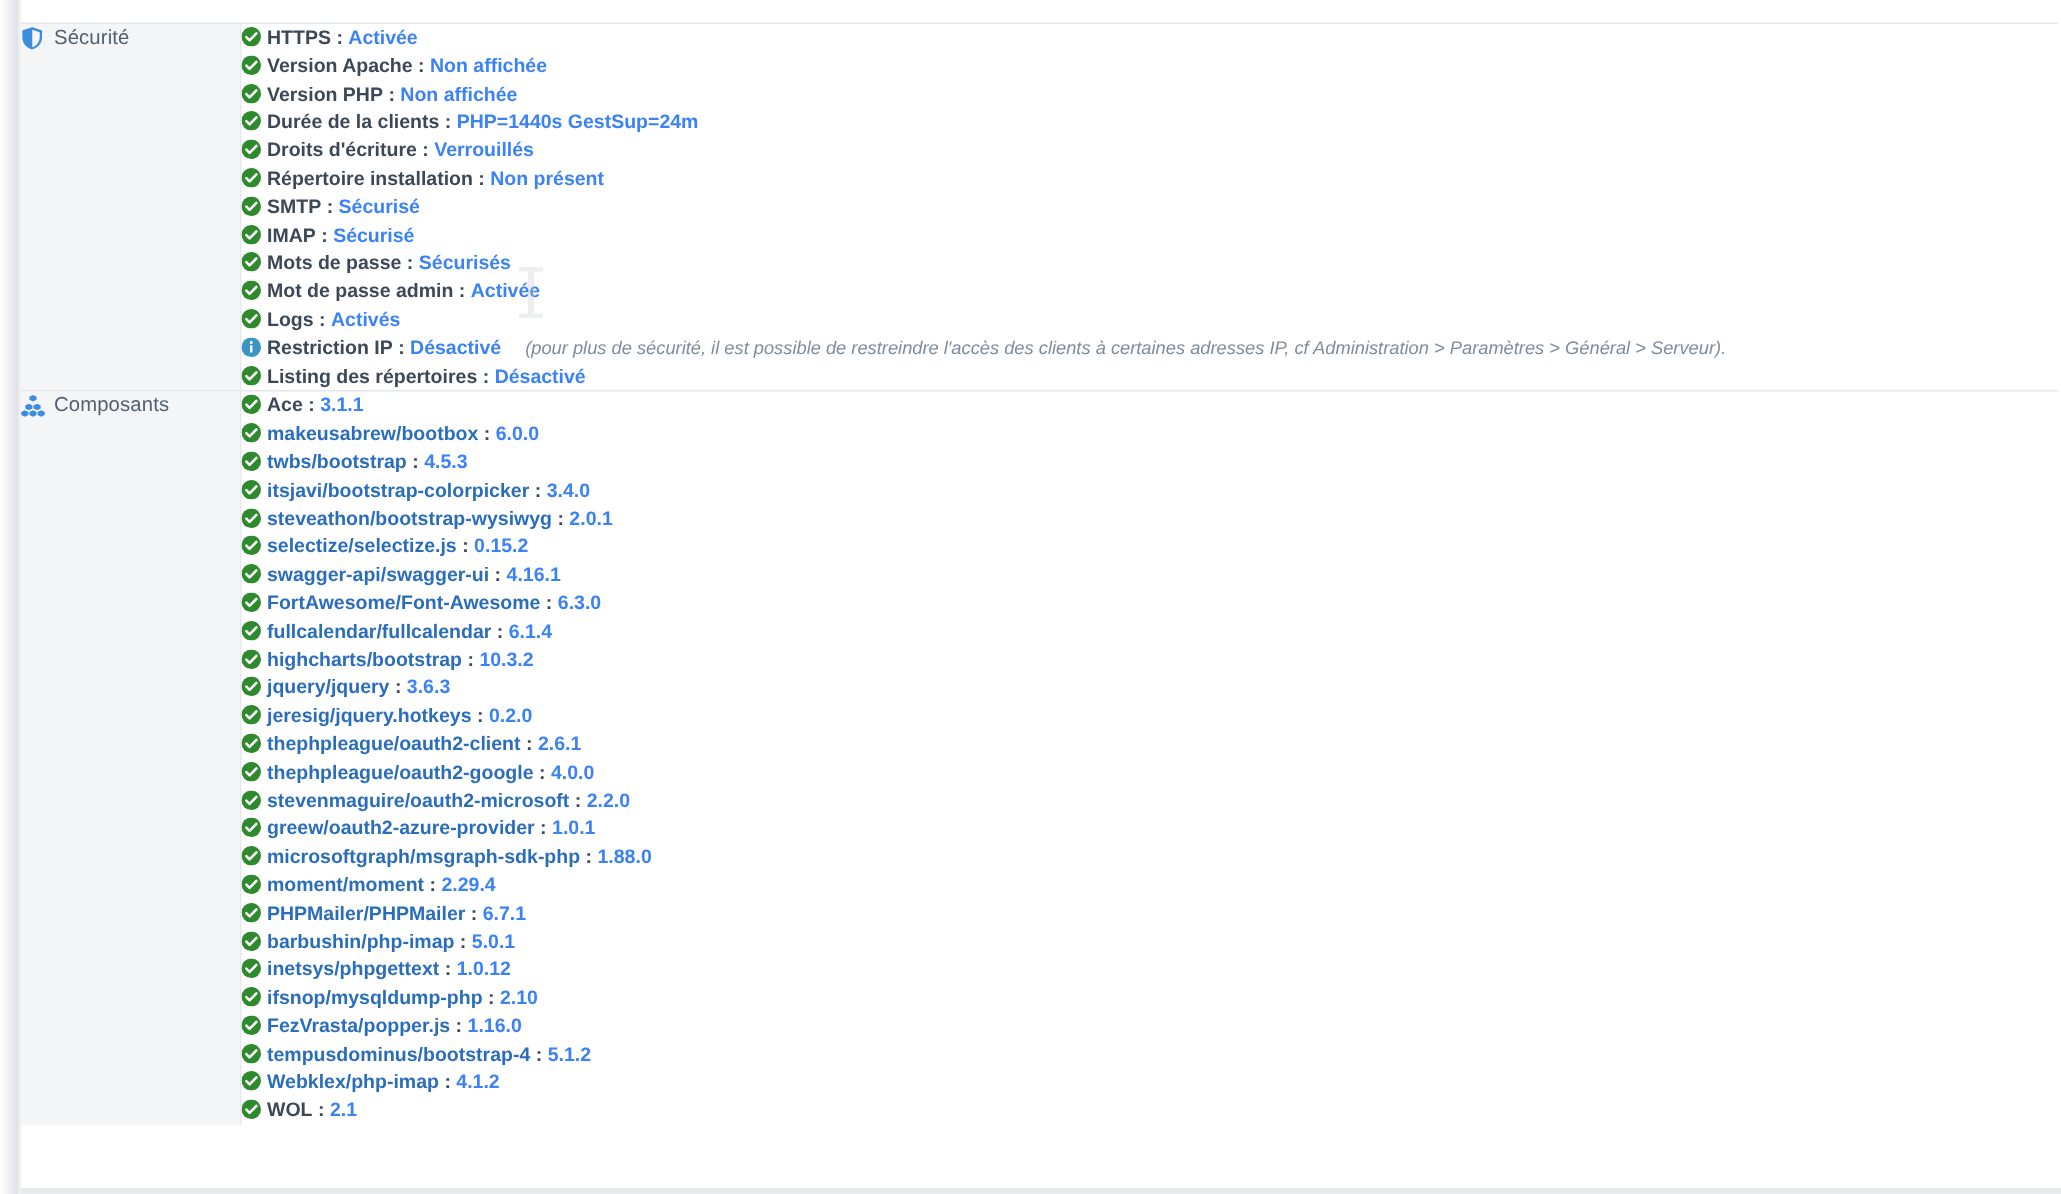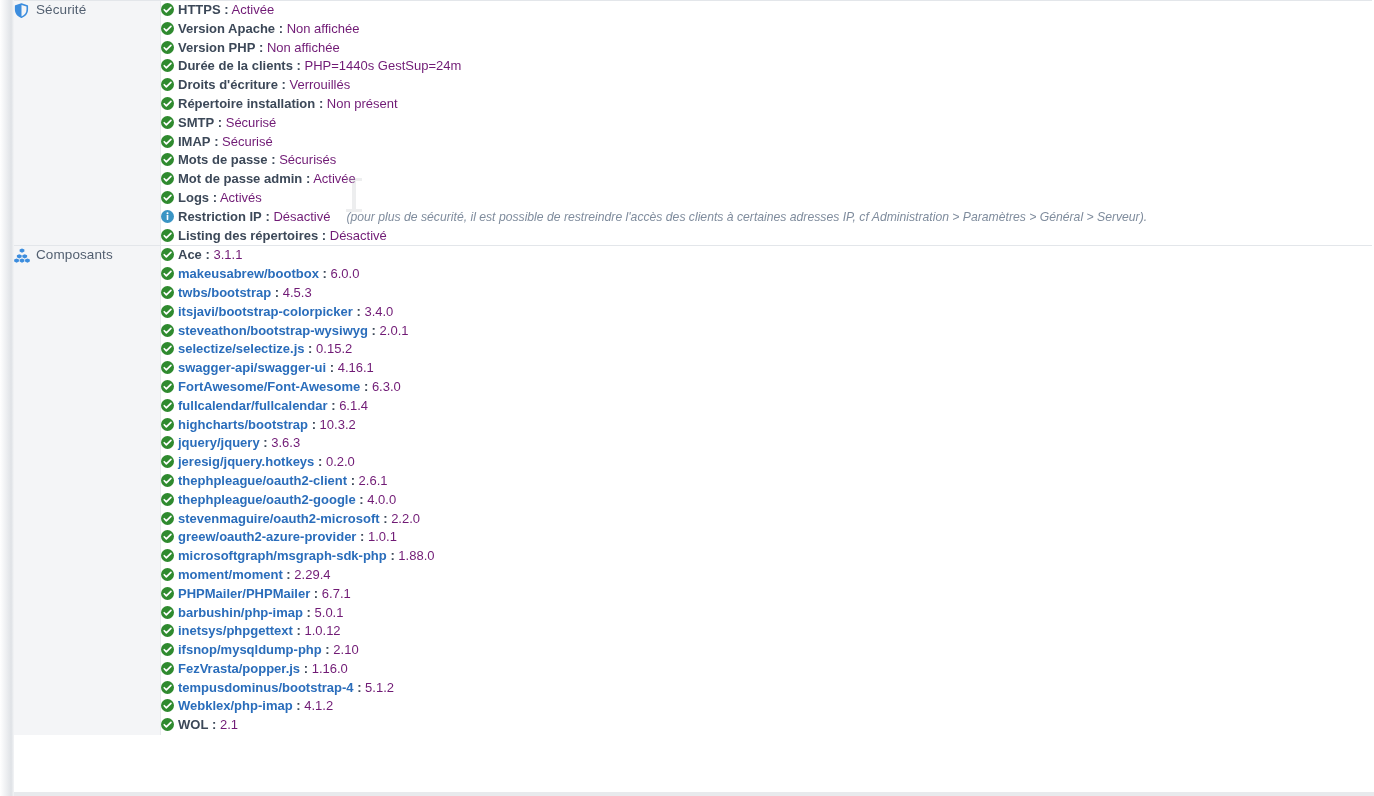--- a/index.html
+++ b/index.html
@@ -28,21 +28,21 @@
   
   .page-gutter {
     position: absolute;
     left: 0; top: 0;
     width: 14px; height: 796px;
     background: linear-gradient(to right, #ffffff 0%, #e9ebee 55%, #dfe2e6 80%, #f3f4f6 100%);
   }
 
   .table-wrap {
     position: absolute;
-    left: 14px; top: 0;
+    left: 14px; top: 15px;
     width: 1360px;
     height: 612px;
   }
 
   .info-table {
     width: 1358px;
     border-collapse: collapse;
     table-layout: fixed;
   }
 
@@ -108,22 +108,22 @@
   }
   .k.link {
     color: #2a6dbb;
     text-align: center;
   }
   .sep {
     font-weight: bold;
     color: #3c4858;
   }
   .v {
-    color: #701a75;
-    font-weight: normal;
+    color: #3b82f6;
+    font-weight: bold;
   }
   .note {
     color: #7f8c9d;
     font-style: italic;
     font-weight: normal;
     margin-left: 16px;
     font-size: 12.2px;
   }
 
   

